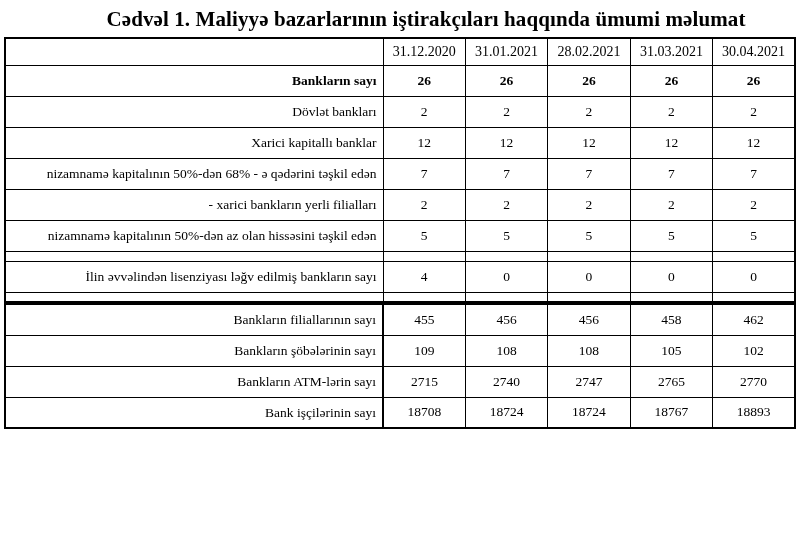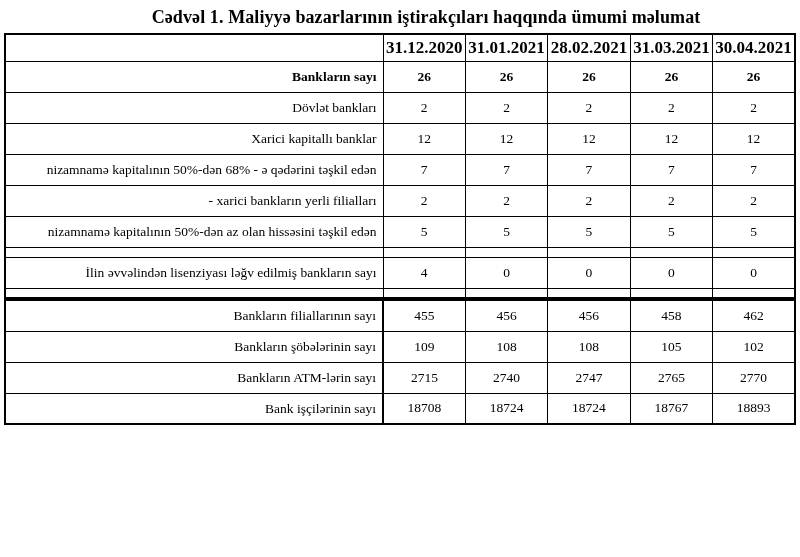--- a/index.html
+++ b/index.html
@@ -6,38 +6,38 @@
   html, body { margin: 0; padding: 0; }
   body {
     width: 800px;
     height: 557px;
     background: #ffffff;
     color: #000000;
     font-family: "Liberation Serif", "DejaVu Serif", serif;
     overflow: hidden;
   }
   .title {
-    font-size: 18px;
+    font-size: 21px;
     font-weight: bold;
     text-align: center;
     padding: 7px 4px 5px 56px;
     letter-spacing: 0.1px;
   }
   table.stats {
     border-collapse: collapse;
     table-layout: fixed;
     width: 790px;
     margin: 0 auto;
     border: 2px solid #000;
   }
   th, td { border: 1px solid #000; padding: 0; }
   th.corner { background: #fff; }
   th.date {
-    font-size: 17px;
-    font-weight: bold;
+    font-size: 14px;
+    font-weight: normal;
     height: 27px;
     vertical-align: middle;
   }
   tr.row { height: 31px; }
   tr.row td { vertical-align: middle; }
   td.label {
     font-size: 13.5px;
     text-align: right;
     padding: 5px 6px 5px 8px;
     line-height: 1.28;

